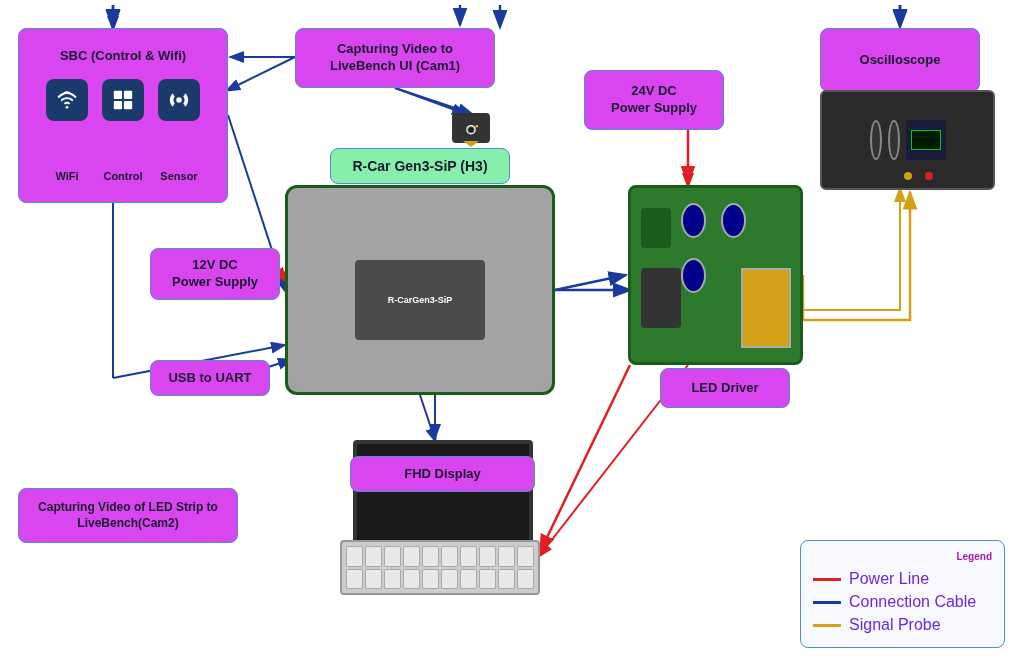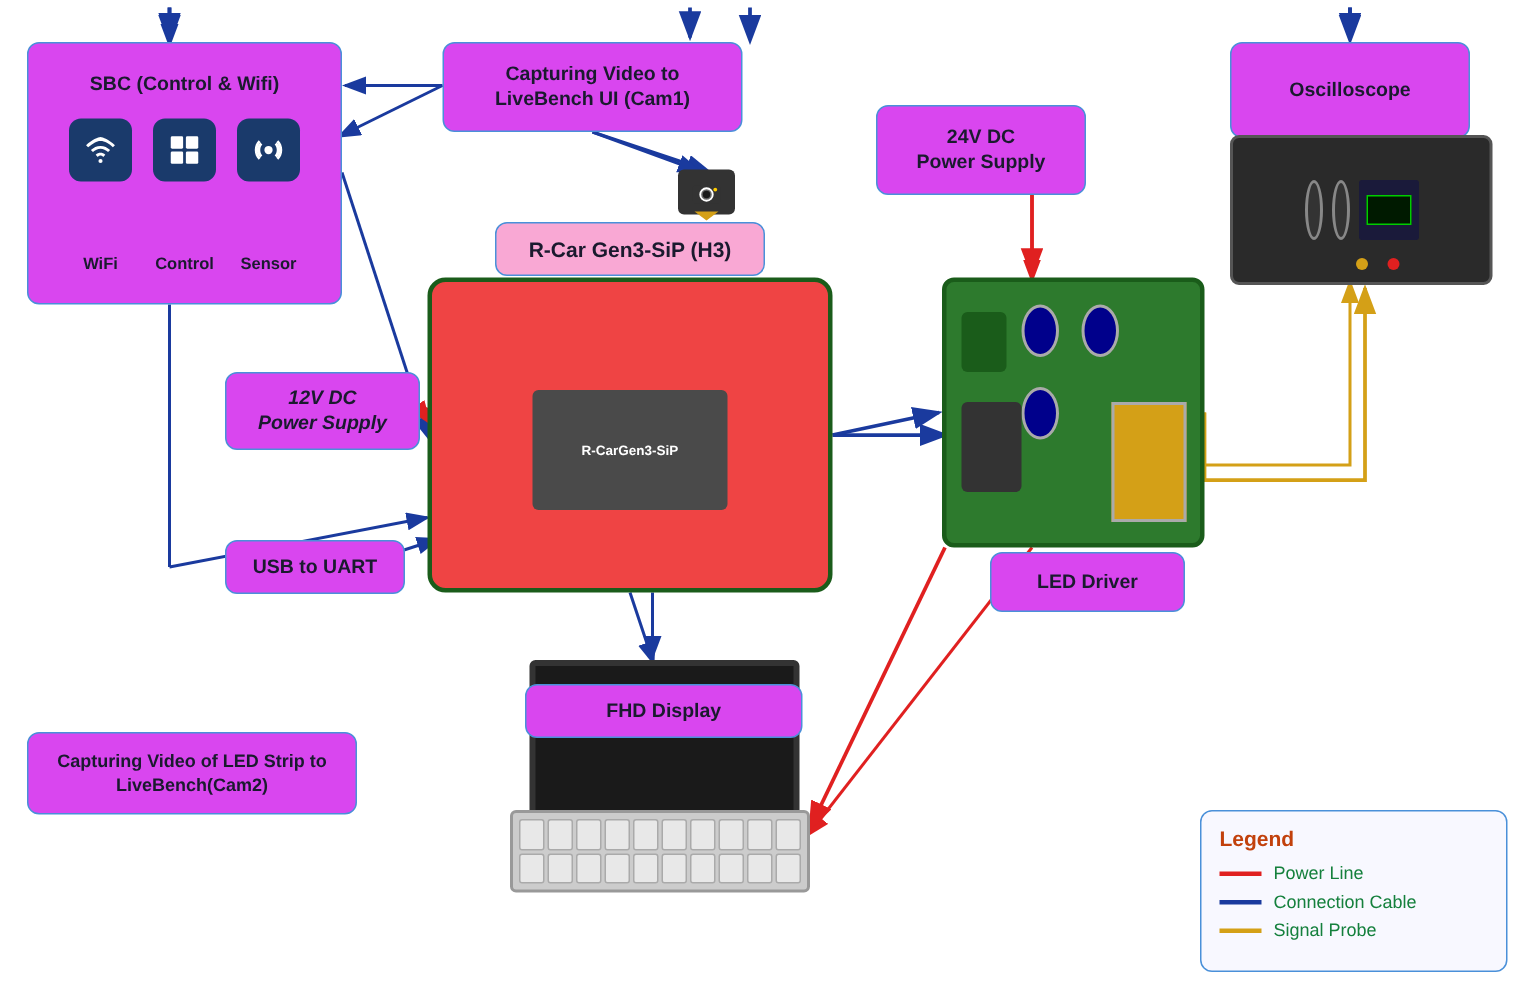--- a/index.html
+++ b/index.html
@@ -73,21 +73,21 @@
       left: 295px; top: 28px;
       width: 200px; height: 60px;
     }
 
     
     #rcar-label {
       left: 330px; top: 148px;
       width: 180px; height: 36px;
       border: 1.5px solid #4a90d9;
       border-radius: 8px;
-      background: #f9a8d4;
+      background: #86efac;
       position: absolute;
       display: flex; align-items: center; justify-content: center;
       font-size: 14px; font-weight: 700; color: #1a1a2e;
     }
 
     
     #psu12-box {
       left: 150px; top: 248px;
       width: 130px; height: 52px;
     }
@@ -133,21 +133,21 @@
       left: 18px; top: 488px;
       width: 220px; height: 55px;
       font-size: 12px;
     }
 
     
     #rcar-board {
       position: absolute;
       left: 285px; top: 185px;
       width: 270px; height: 210px;
-      background: #ef4444;
+      background: #a3a3a3;
       border-radius: 12px;
       border: 3px solid #1a5c1a;
       display: flex; align-items: center; justify-content: center;
       font-size: 11px; color: #90ee90; font-weight: bold;
       overflow: hidden;
     }
     #rcar-board-inner {
       width: 130px; height: 80px;
       background: #4a4a4a;
       border-radius: 4px;
@@ -242,31 +242,32 @@
     #legend-box {
       position: absolute;
       left: 800px; top: 540px;
       width: 205px; height: 108px;
       border: 1.5px solid #4a90d9;
       border-radius: 8px;
       background: #f8f8ff;
       padding: 10px 12px;
     }
     #legend-title {
-      font-size: 14px;
+      font-size: 10px;
       font-weight: 700;
       margin-bottom: 8px;
-      color: #c2410c;
+      color: #a21caf;
+      text-align: right;
     }
     .legend-item {
       display: flex;
       align-items: center;
       margin-bottom: 5px;
-      font-size: 12px;
-      color: #15803d;
+      font-size: 16px;
+      color: #6d28d9;
     }
     .legend-line {
       width: 28px;
       height: 3px;
       margin-right: 8px;
       flex-shrink: 0;
     }
 
     
     #arrows-svg {
@@ -413,21 +414,21 @@
   <div class="component-box" id="cam1-box">
     <span style="white-space:pre-line;">Capturing Video to
 LiveBench UI (Cam1)</span>
   </div>
 
   <div id="rcar-label">
     <span>R-Car Gen3-SiP (H3)</span>
   </div>
 
   <div class="component-box" id="psu12-box">
-    <span style="white-space:pre-line;font-style:italic;">12V DC
+    <span style="white-space:pre-line;">12V DC
 Power Supply</span>
   </div>
 
   <div class="component-box" id="uart-box">
     <span>USB to UART</span>
   </div>
 
   <div class="component-box" id="psu24-box">
     <span style="white-space:pre-line;">24V DC
 Power Supply</span>

